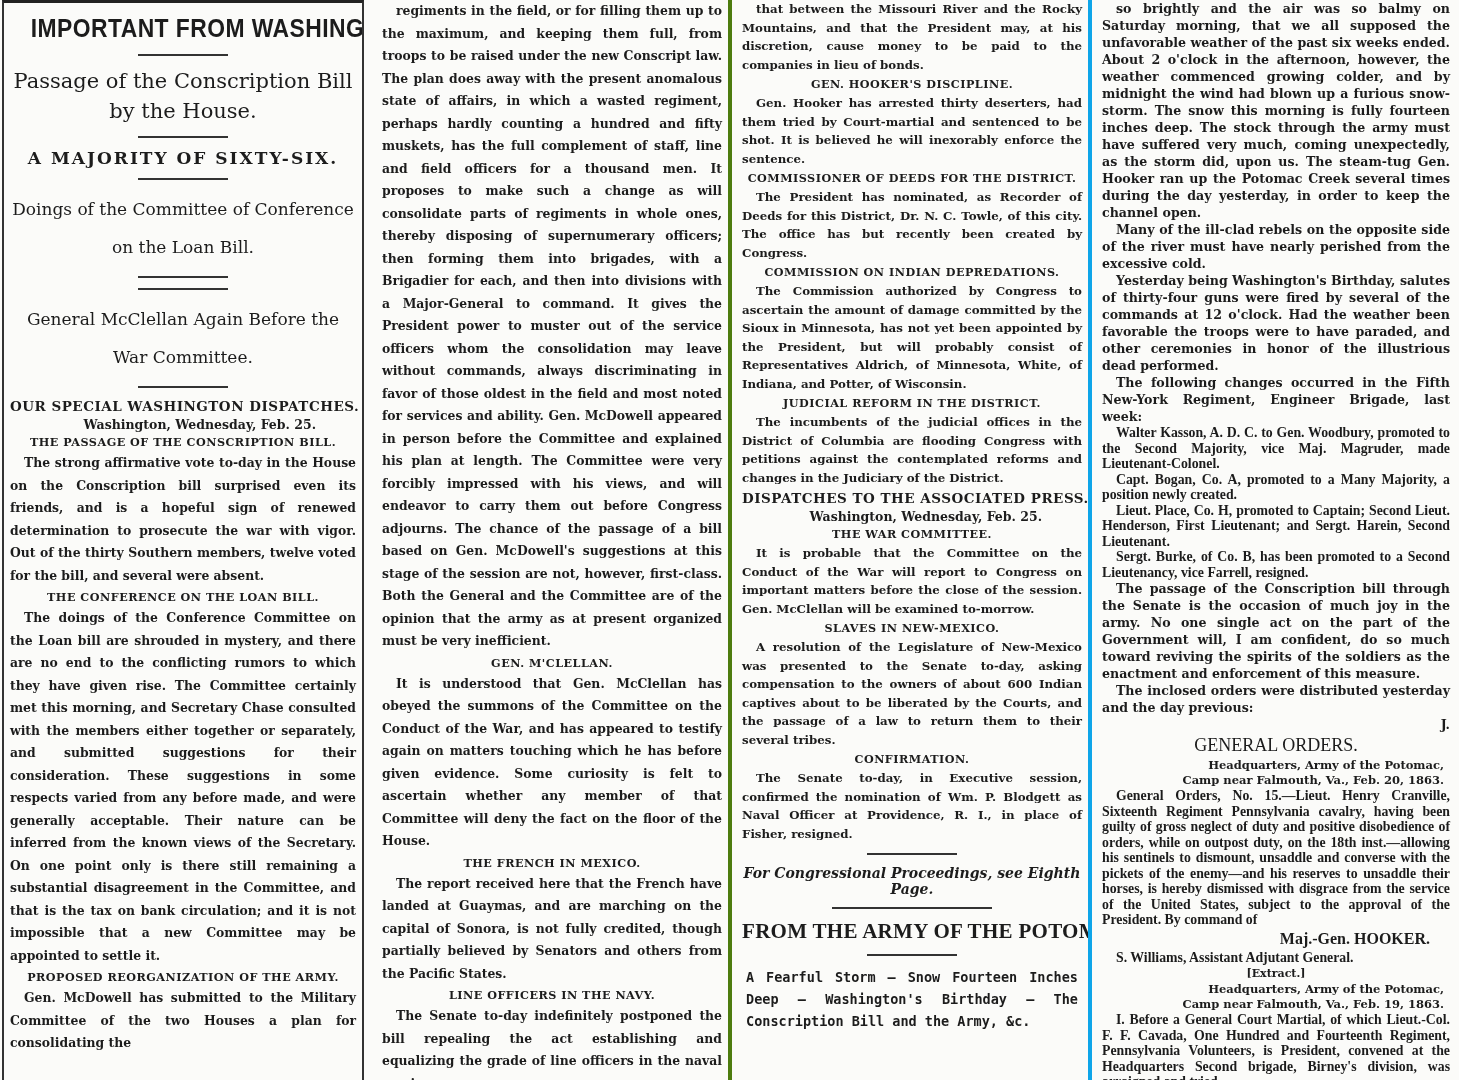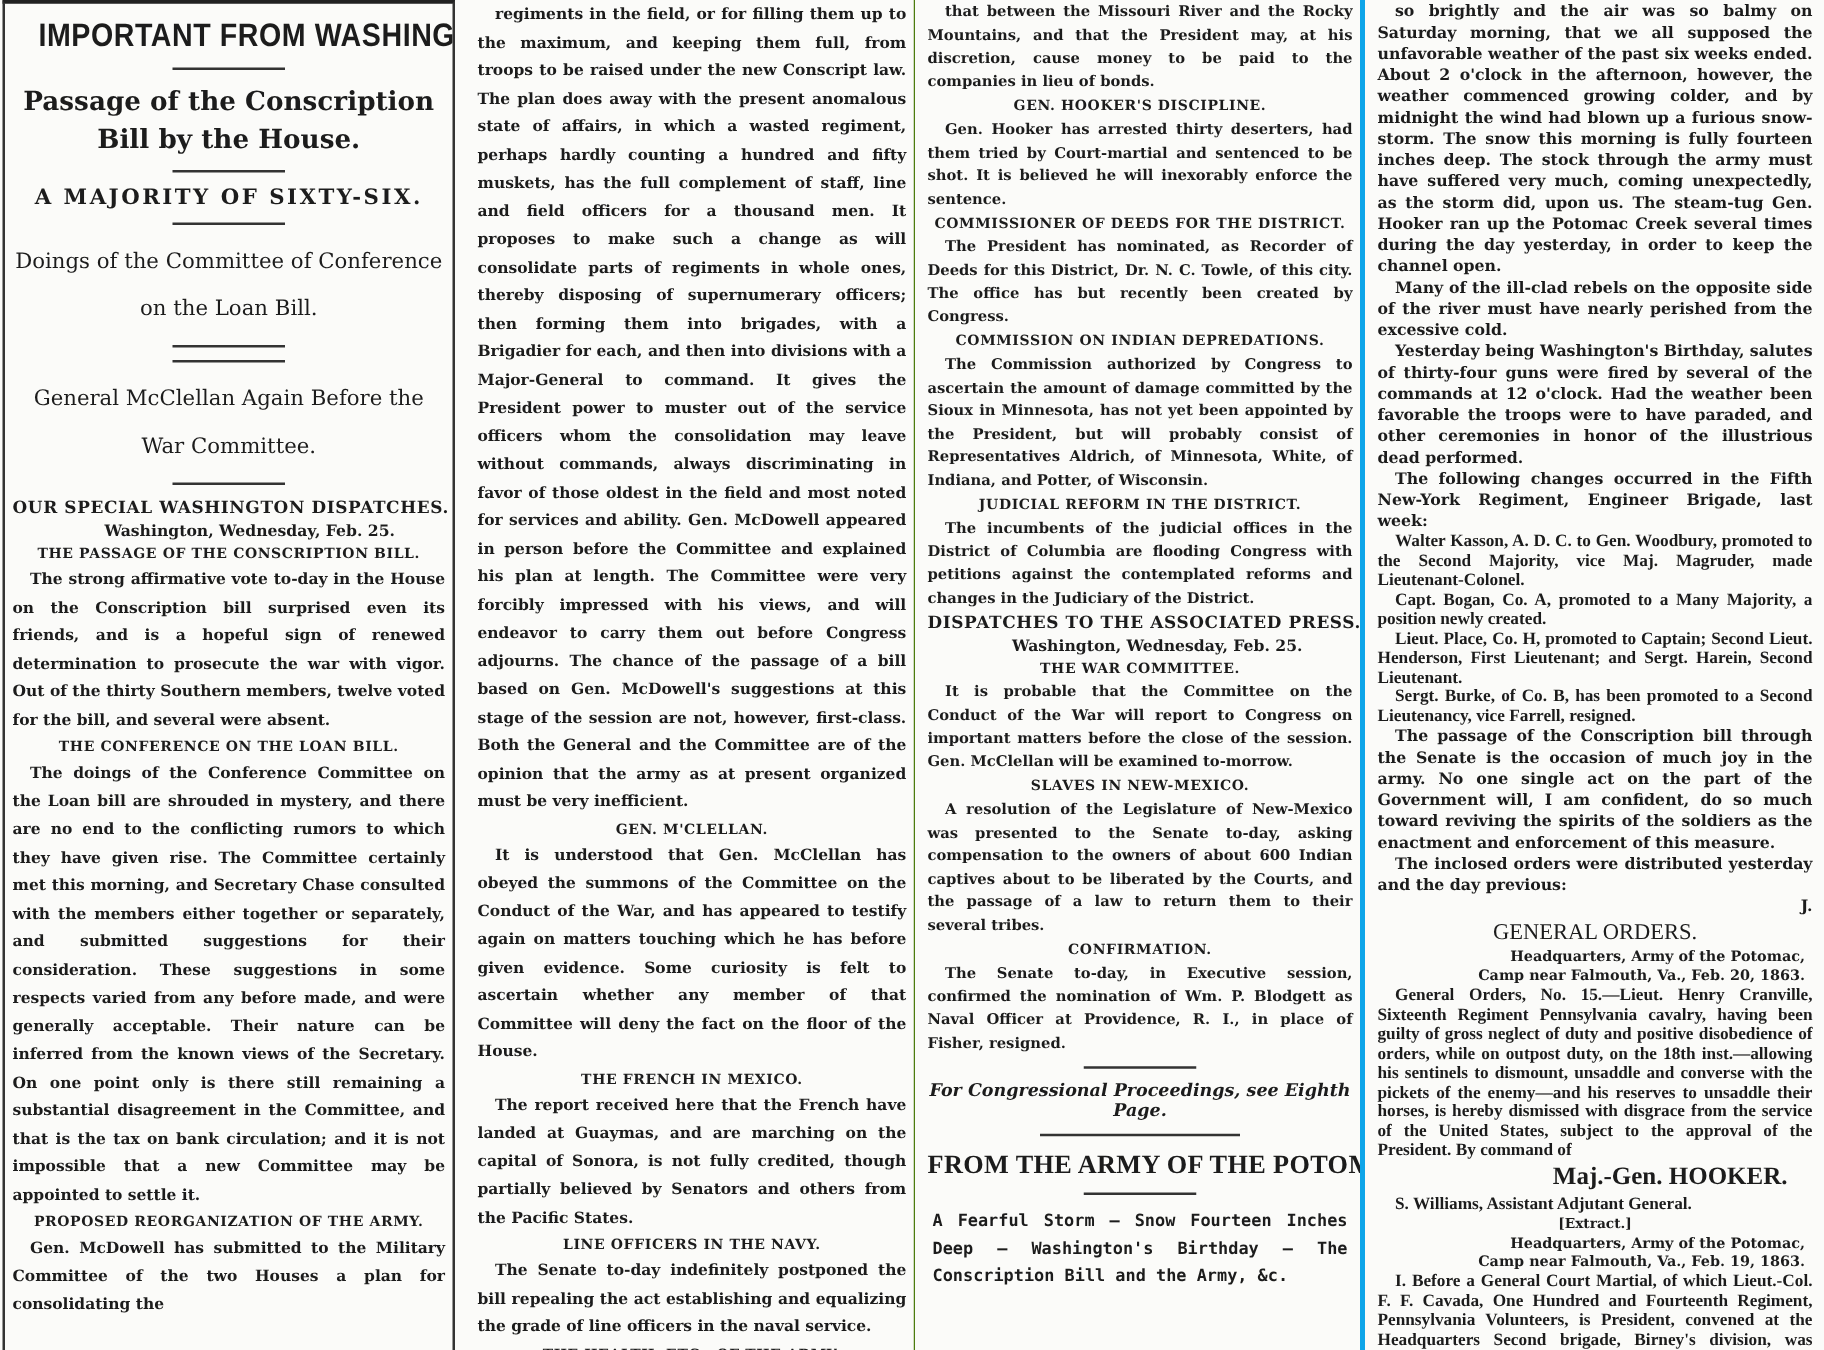--- a/index.html
+++ b/index.html
@@ -9,26 +9,26 @@
     font-family:"DejaVu Serif", serif;
     color:#1c1c1c;
     position:relative;
   }
   .page { position:absolute; left:0; top:0; width:1459px; height:1080px; }
   .col {
     position:absolute; top:0; height:1080px; box-sizing:border-box;
     padding:0 6px; overflow:hidden;
   }
   .col1 { left:2px; width:362px; border-left:2px solid #333; border-right:2px solid #333; border-top:3px solid #222; }
-  .col2 { left:376px; width:356px; border-right:1px solid #4d7c0f; }
+  .col2 { left:376px; width:356px; border-right:4px solid #4d7c0f; }
   .col3 { left:736px; width:356px; border-right:4px solid #0ea5e9; }
   .col4 { left:1096px; width:360px; }
 
   .hl1 { font-family:"Liberation Sans", sans-serif; font-weight:bold; font-size:26px; text-align:center; letter-spacing:0.5px; margin:10px 0 4px; transform:scaleX(0.88); transform-origin:center; white-space:nowrap; }
-  .hl2 { font-family:"DejaVu Serif", serif; font-weight:bold; font-size:21px; text-align:center; line-height:30px; margin:4px 0; }
+  .hl2 { font-family:"DejaVu Serif", serif; font-weight:normal; font-size:21px; text-align:center; line-height:30px; margin:4px 0; }
   .hl3 { font-family:"DejaVu Serif", serif; font-weight:bold; font-size:17px; text-align:center; letter-spacing:2px; margin:4px 0; }
   .hl4 { font-family:"DejaVu Serif", serif; font-weight:normal; font-size:17px; text-align:center; line-height:38px; margin:4px 0; }
   .rule { width:90px; height:2px; background:#333; margin:10px auto; }
   .rule.wide { width:160px; }
   .sect {
     font-family:"DejaVu Serif", serif; font-weight:bold; font-size:11.2px;
     text-align:center; letter-spacing:0.5px; margin:3px 0; text-transform:uppercase; white-space:nowrap;
   }
   .sect.big { font-size:13.5px; text-align:left; }
   .dateline { font-size:12.5px; font-weight:bold; text-align:right; padding-right:40px; margin:2px 0 3px; }
@@ -36,21 +36,21 @@
     font-size:12.4px; font-weight:bold; line-height:22.5px; text-align:justify;
     text-indent:14px; margin:0;
   }
   .p.small { font-size:11.8px; line-height:18.5px; font-weight:bold; }
   .p.tight { line-height:17px; font-size:12.6px; }
   .italic-line { font-style:italic; font-weight:bold; font-size:14px; text-align:center; margin:4px 0; }
   .army-head { font-family:"Liberation Serif", serif; font-weight:bold; font-size:21px; text-align:center; letter-spacing:0.3px; margin:4px 0; white-space:nowrap; }
   .subdeck { font-family:"DejaVu Sans Mono", monospace; font-weight:bold; font-size:13.5px; line-height:22px; text-align:justify; margin:4px 4px; }
   .hq { font-size:11.5px; font-weight:bold; text-align:right; padding-right:6px; line-height:15px; }
   .orders-title { font-family:"Liberation Serif", serif; font-size:18px; text-align:center; margin:2px 0; }
-  .sig { font-family:"Liberation Serif", serif; font-weight:bold; font-size:20px; text-align:right; padding-right:20px; margin:2px 0; }
+  .sig { font-family:"Liberation Serif", serif; font-weight:bold; font-size:16px; text-align:right; padding-right:20px; margin:2px 0; }
   .p.order { font-family:"Liberation Serif", serif; font-size:13.8px; line-height:15.5px; font-weight:bold; }
   .extract { font-size:11px; font-weight:bold; text-align:center; margin:2px 0; }
   .right-j { text-align:right; }
 </style>
 </head>
 <body>
 
 <div class="page">
 
   <div class="col col1">

